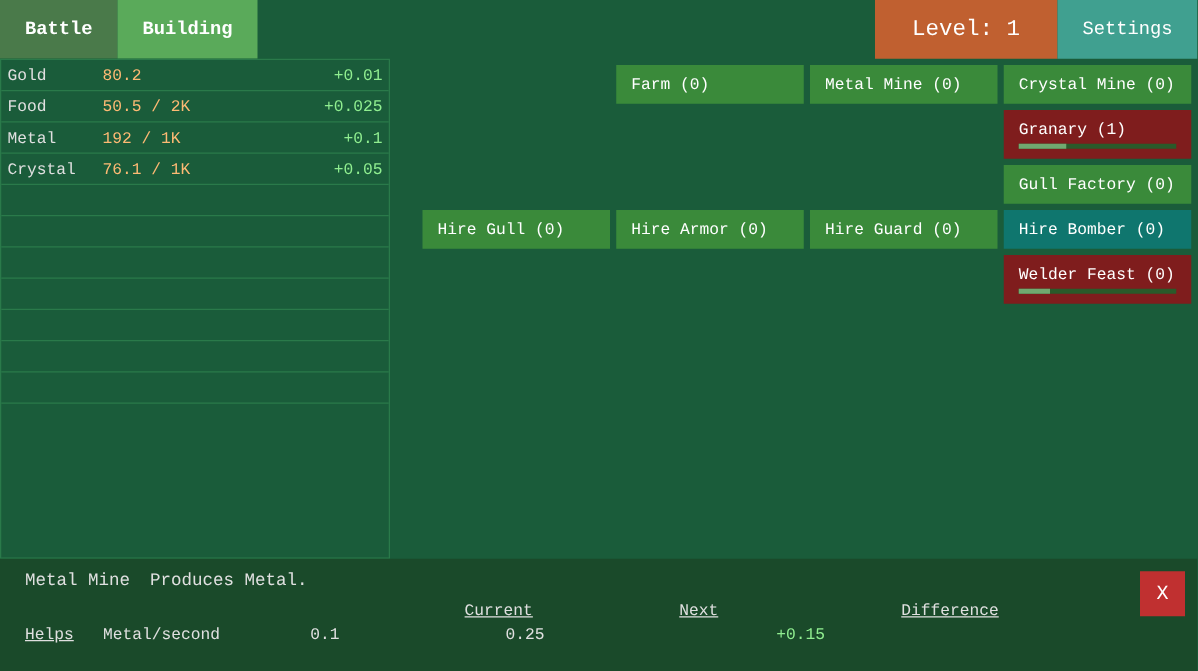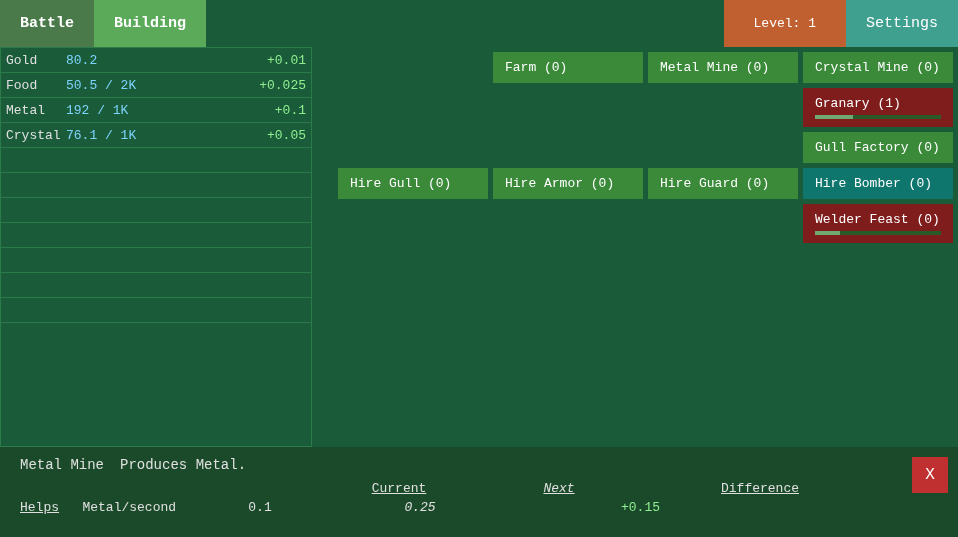--- a/index.html
+++ b/index.html
@@ -39,21 +39,21 @@
     }
     .header-spacer {
       flex: 1;
     }
     .level-badge {
       background-color: #c06030;
       display: flex;
       align-items: center;
       justify-content: center;
       padding: 0 30px;
-      font-size: 13px;
+      font-size: 18px;
       color: white;
     }
     .settings-btn {
       background-color: #40a090;
       display: flex;
       align-items: center;
       justify-content: flex-end;
       padding: 0 20px;
       font-size: 15px;
       color: white;
@@ -79,21 +79,22 @@
       height: 25px;
       border-bottom: 1px solid #2a7a4a;
       padding: 0 5px;
     }
     .resource-name {
       width: 60px;
       color: #e0e0e0;
     }
     .resource-value {
       flex: 1;
-      color: #7dd3fc;
+      color: #fdba74;
+      margin-left: 16px;
     }
     .resource-rate {
       color: #90ee90;
       min-width: 60px;
       text-align: right;
     }
     .resource-empty {
       height: 25px;
       border-bottom: 1px solid #2a7a4a;
     }
@@ -182,21 +183,20 @@
     .info-col-label {
       width: 160px;
     }
     .info-col-current {
       width: 160px;
       text-align: center;
     }
     .info-col-next {
       width: 160px;
       text-align: center;
-      font-style: italic;
     }
     .info-col-diff {
       width: 160px;
       text-align: right;
     }
     .info-col-helps {
       text-decoration: underline;
       cursor: pointer;
     }
     .col-underline {

